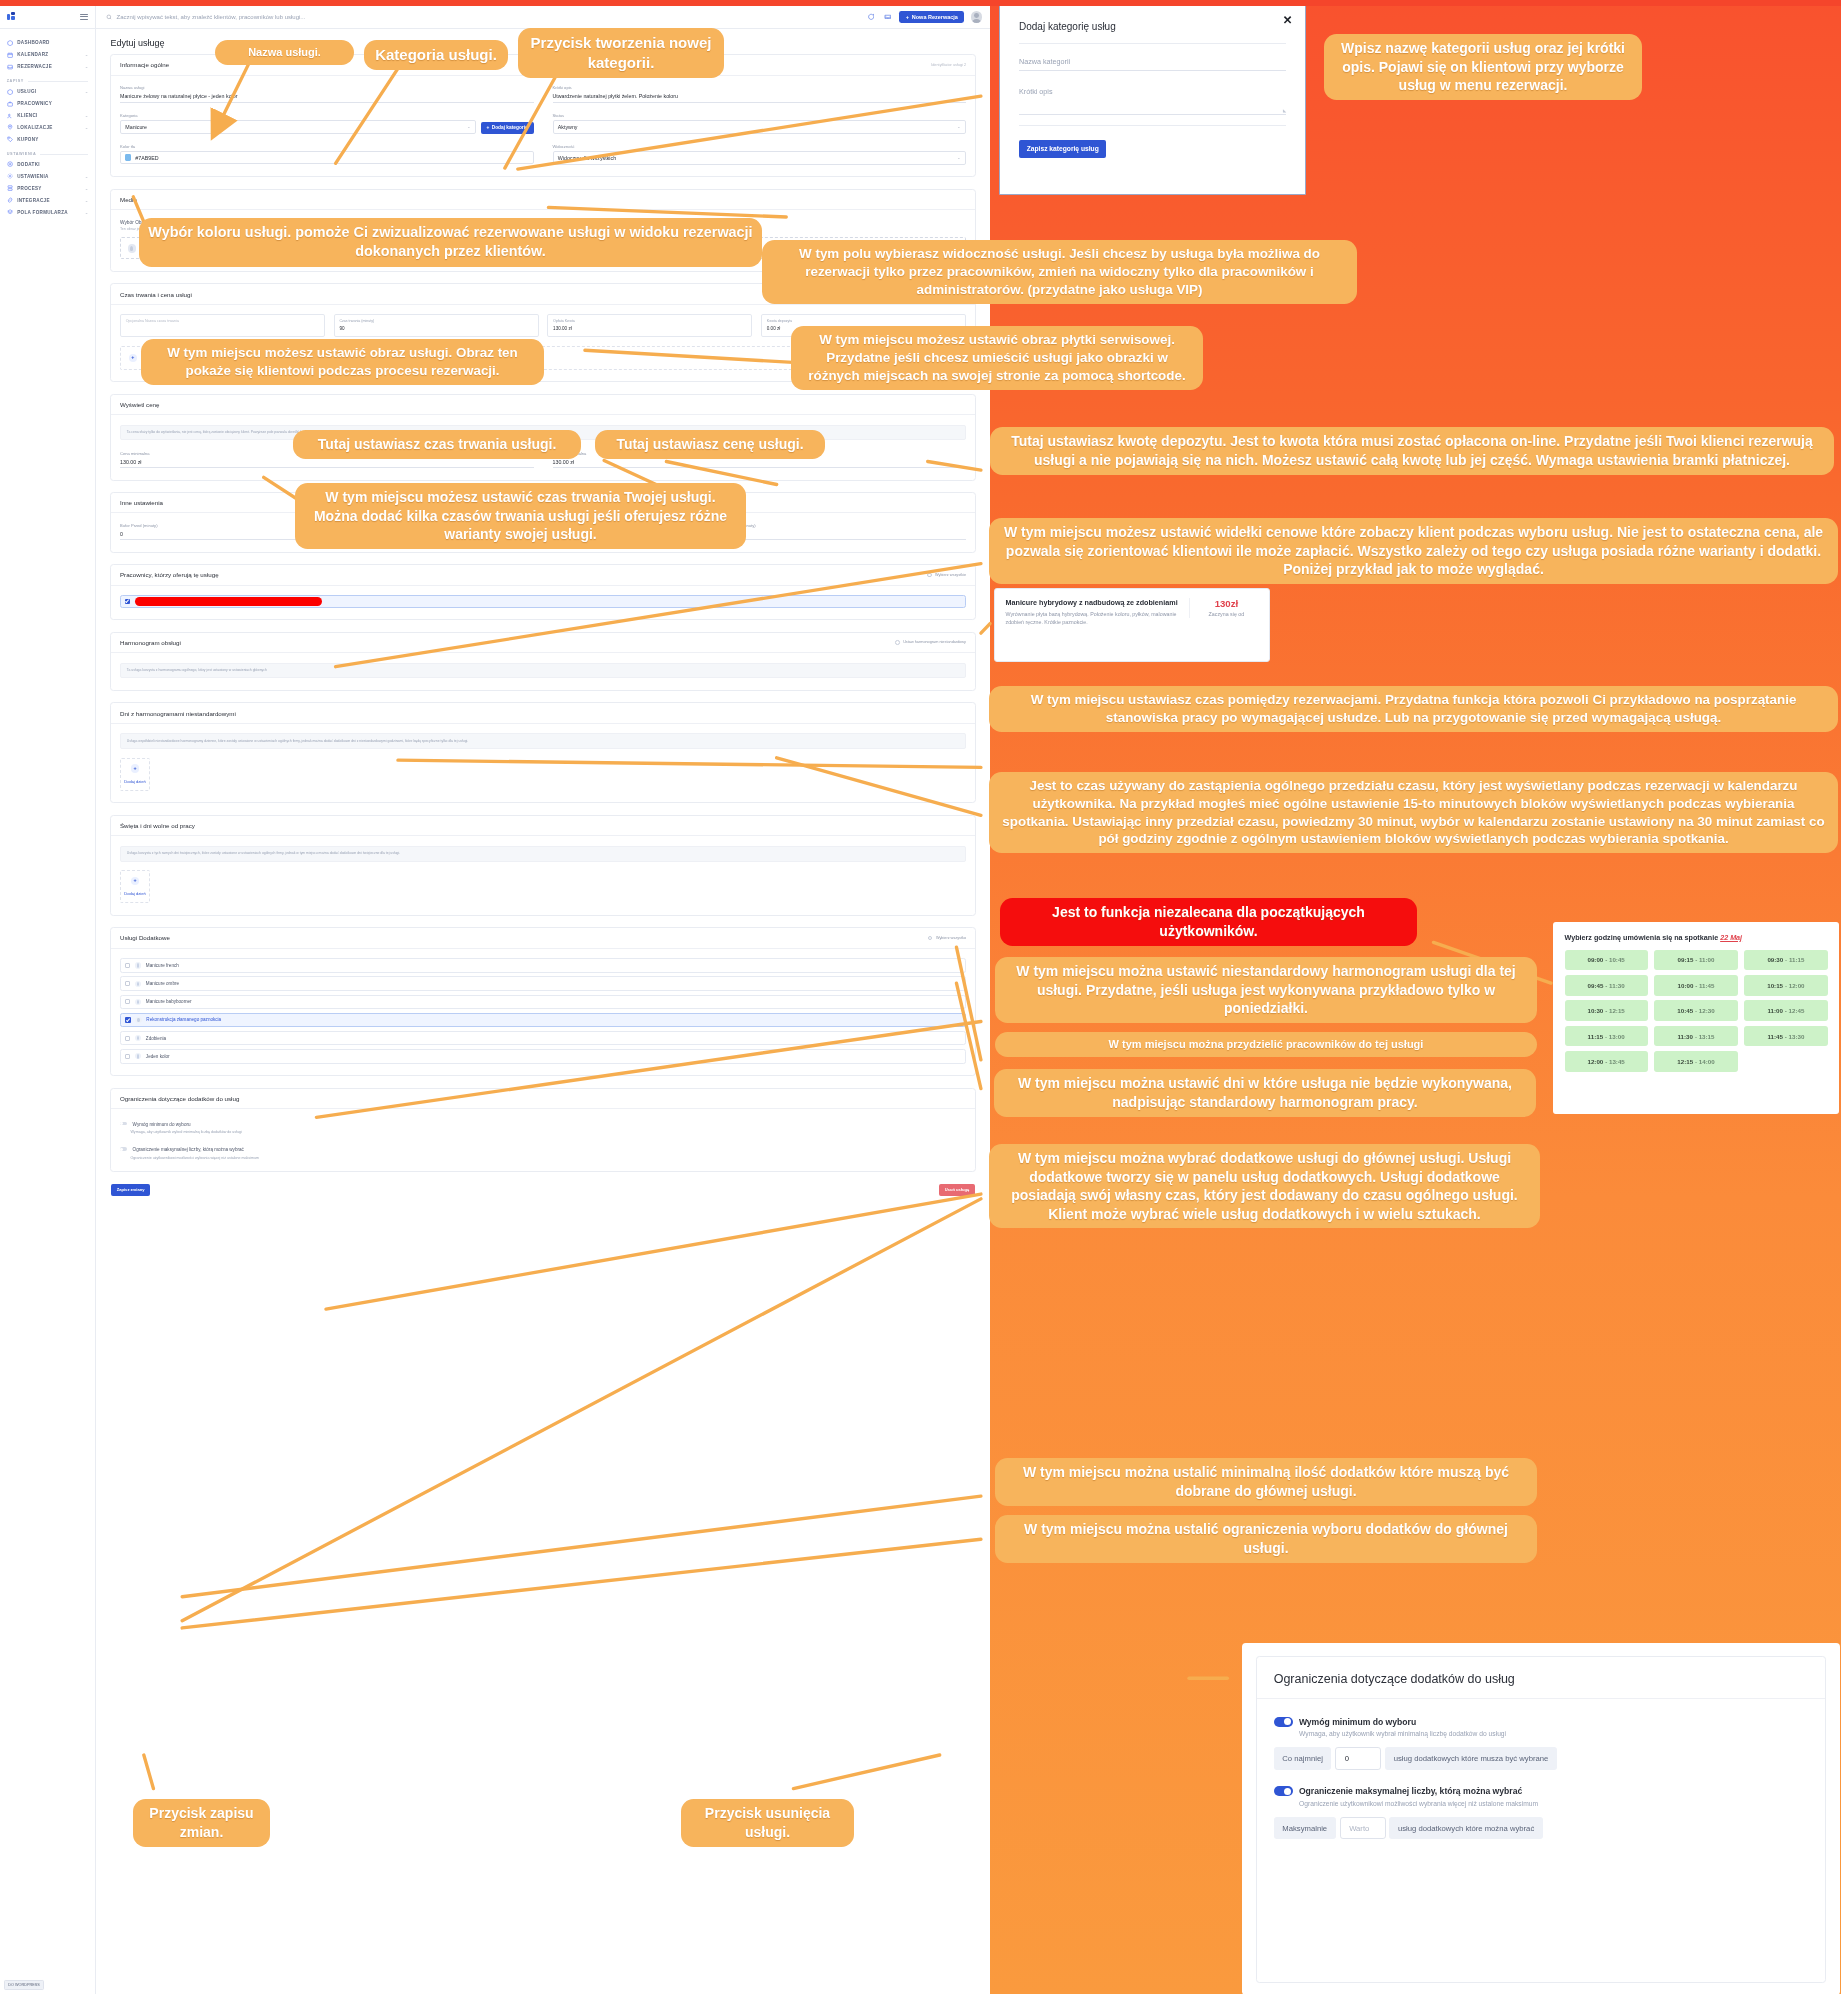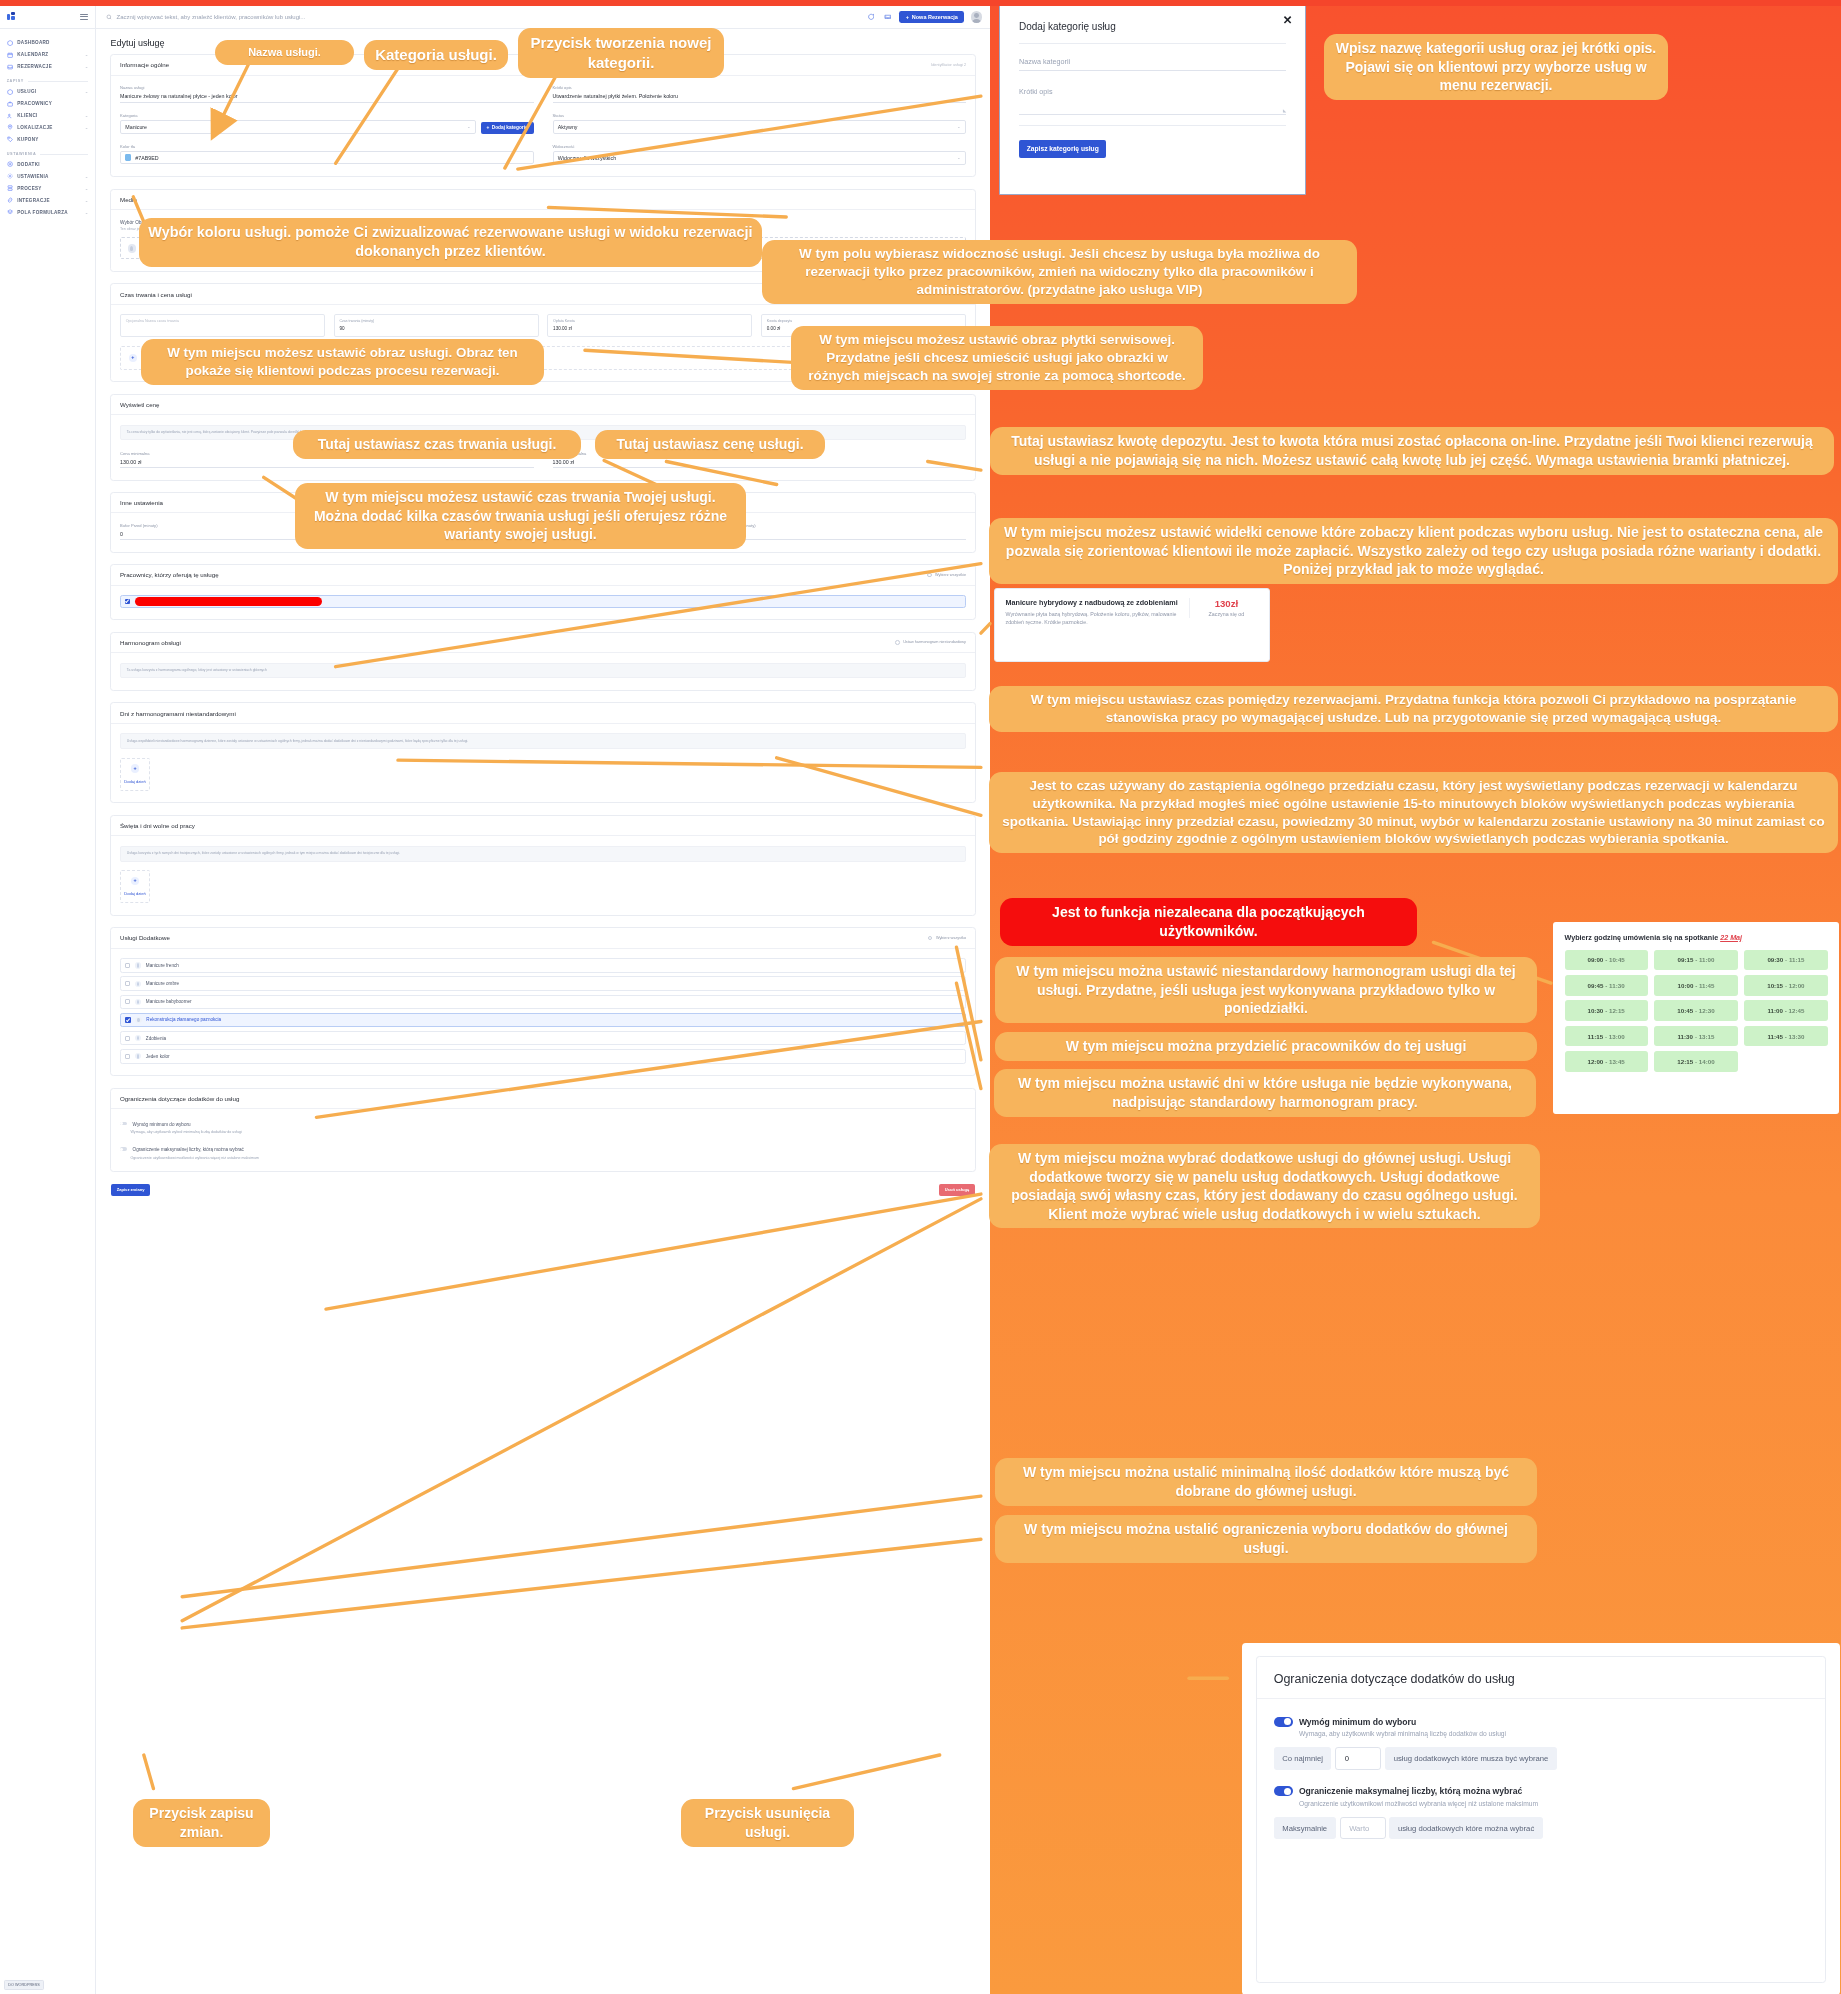--- a/index.html
+++ b/index.html
@@ -725,34 +725,34 @@
   <defs>
     <marker id="ah" markerWidth="9" markerHeight="9" refX="5" refY="4.5" orient="auto">
       <path d="M0,0 L9,4.5 L0,9 z" fill="#f6ad4f"></path>
     </marker>
   </defs>
 </svg>
 
 <div class="anno" style="left:215px; top:40px; width:139px; font-size:11px;text-align:center;">Nazwa usługi.</div>
 <div class="anno" style="left:364px; top:40px; width:144px; font-size:15px;">Kategoria usługi.</div>
 <div class="anno" style="left:518px; top:28px; width:206px; font-size:15px;">Przycisk tworzenia nowej kategorii.</div>
-<div class="anno" style="left:1324px; top:34px; width:344px; font-size:14px;">Wpisz nazwę kategorii usług oraz jej krótki opis. Pojawi się on klientowi przy wyborze usług w menu rezerwacji.</div>
+<div class="anno" style="left:1324px; top:34px; width:318px; font-size:14px;">Wpisz nazwę kategorii usług oraz jej krótki opis. Pojawi się on klientowi przy wyborze usług w menu rezerwacji.</div>
 <div class="anno" style="left:139px; top:218px; width:623px; font-size:14.4px;">Wybór koloru usługi. pomoże Ci zwizualizować rezerwowane usługi w widoku rezerwacji dokonanych przez klientów.</div>
 <div class="anno" style="left:762px; top:240px; width:595px; font-size:13.4px;">W tym polu wybierasz widoczność usługi. Jeśli chcesz by usługa była możliwa do rezerwacji tylko przez pracowników, zmień na widoczny tylko dla pracowników i administratorów. (przydatne jako usługa VIP)</div>
 <div class="anno" style="left:141px; top:339px; width:403px; font-size:13.4px;">W tym miejscu możesz ustawić obraz usługi. Obraz ten pokaże się klientowi podczas procesu rezerwacji.</div>
 <div class="anno" style="left:791px; top:326px; width:412px; font-size:13.4px;">W tym miejscu możesz ustawić obraz płytki serwisowej. Przydatne jeśli chcesz umieścić usługi jako obrazki w różnych miejscach na swojej stronie za pomocą shortcode.</div>
 <div class="anno" style="left:293px; top:430px; width:288px; font-size:14px;">Tutaj ustawiasz czas trwania usługi.</div>
 <div class="anno" style="left:595px; top:430px; width:230px; font-size:14px;">Tutaj ustawiasz cenę usługi.</div>
 <div class="anno" style="left:990px; top:427px; width:844px; font-size:14px;">Tutaj ustawiasz kwotę depozytu. Jest to kwota która musi zostać opłacona on-line. Przydatne jeśli Twoi klienci rezerwują usługi a nie pojawiają się na nich. Możesz ustawić całą kwotę lub jej część. Wymaga ustawienia bramki płatniczej.</div>
 <div class="anno" style="left:295px; top:483px; width:451px; font-size:14px;">W tym miejscu możesz ustawić czas trwania Twojej usługi. Można dodać kilka czasów trwania usługi jeśli oferujesz różne warianty swojej usługi.</div>
 <div class="anno" style="left:989px; top:518px; width:849px; font-size:14px;">W tym miejscu możesz ustawić widełki cenowe które zobaczy klient podczas wyboru usług. Nie jest to ostateczna cena, ale pozwala się zorientować klientowi ile może zapłacić. Wszystko zależy od tego czy usługa posiada różne warianty i dodatki. Poniżej przykład jak to może wyglądać.</div>
 <div class="anno" style="left:989px; top:686px; width:849px; font-size:13.4px;">W tym miejscu ustawiasz czas pomiędzy rezerwacjami. Przydatna funkcja która pozwoli Ci przykładowo na posprzątanie stanowiska pracy po wymagającej usłudze. Lub na przygotowanie się przed wymagającą usługą.</div>
 <div class="anno" style="left:989px; top:772px; width:849px; font-size:13.4px;">Jest to czas używany do zastąpienia ogólnego przedziału czasu, który jest wyświetlany podczas rezerwacji w kalendarzu użytkownika. Na przykład mogłeś mieć ogólne ustawienie 15-to minutowych bloków wyświetlanych podczas wybierania spotkania. Ustawiając inny przedział czasu, powiedzmy 30 minut, wybór w kalendarzu zostanie ustawiony na 30 minut zamiast co pół godziny zgodnie z ogólnym ustawieniem bloków wyświetlanych podczas wybierania spotkania.</div>
 <div class="anno red" style="left:1000px; top:898px; width:417px; font-size:14px;">Jest to funkcja niezalecana dla początkujących użytkowników.</div>
 <div class="anno" style="left:995px; top:957px; width:542px; font-size:14px;">W tym miejscu można ustawić niestandardowy harmonogram usługi dla tej usługi. Przydatne, jeśli usługa jest wykonywana przykładowo tylko w poniedziałki.</div>
-<div class="anno" style="left:995px; top:1032px; width:542px; font-size:14px;">W tym miejscu można przydzielić pracowników do tej usługi</div>
+<div class="anno" style="left:995px; top:1032px; width:542px; font-size:11px;">W tym miejscu można przydzielić pracowników do tej usługi</div>
 <div class="anno" style="left:994px; top:1069px; width:542px; font-size:14px;">W tym miejscu można ustawić dni w które usługa nie będzie wykonywana, nadpisując standardowy harmonogram pracy.</div>
 <div class="anno" style="left:989px; top:1144px; width:551px; font-size:14px;">W tym miejscu można wybrać dodatkowe usługi do głównej usługi. Usługi dodatkowe tworzy się w panelu usług dodatkowych. Usługi dodatkowe posiadają swój własny czas, który jest dodawany do czasu ogólnego usługi. Klient może wybrać wiele usług dodatkowych i w wielu sztukach.</div>
 <div class="anno" style="left:995px; top:1458px; width:542px; font-size:14px;">W tym miejscu można ustalić minimalną ilość dodatków które muszą być dobrane do głównej usługi.</div>
 <div class="anno" style="left:995px; top:1515px; width:542px; font-size:14px;">W tym miejscu można ustalić ograniczenia wyboru dodatków do głównej usługi.</div>
 <div class="anno" style="left:133px; top:1799px; width:137px; font-size:14px;">Przycisk zapisu zmian.</div>
 <div class="anno" style="left:681px; top:1799px; width:173px; font-size:14px;">Przycisk usunięcia usługi.</div>
 
 
 </body></html>

